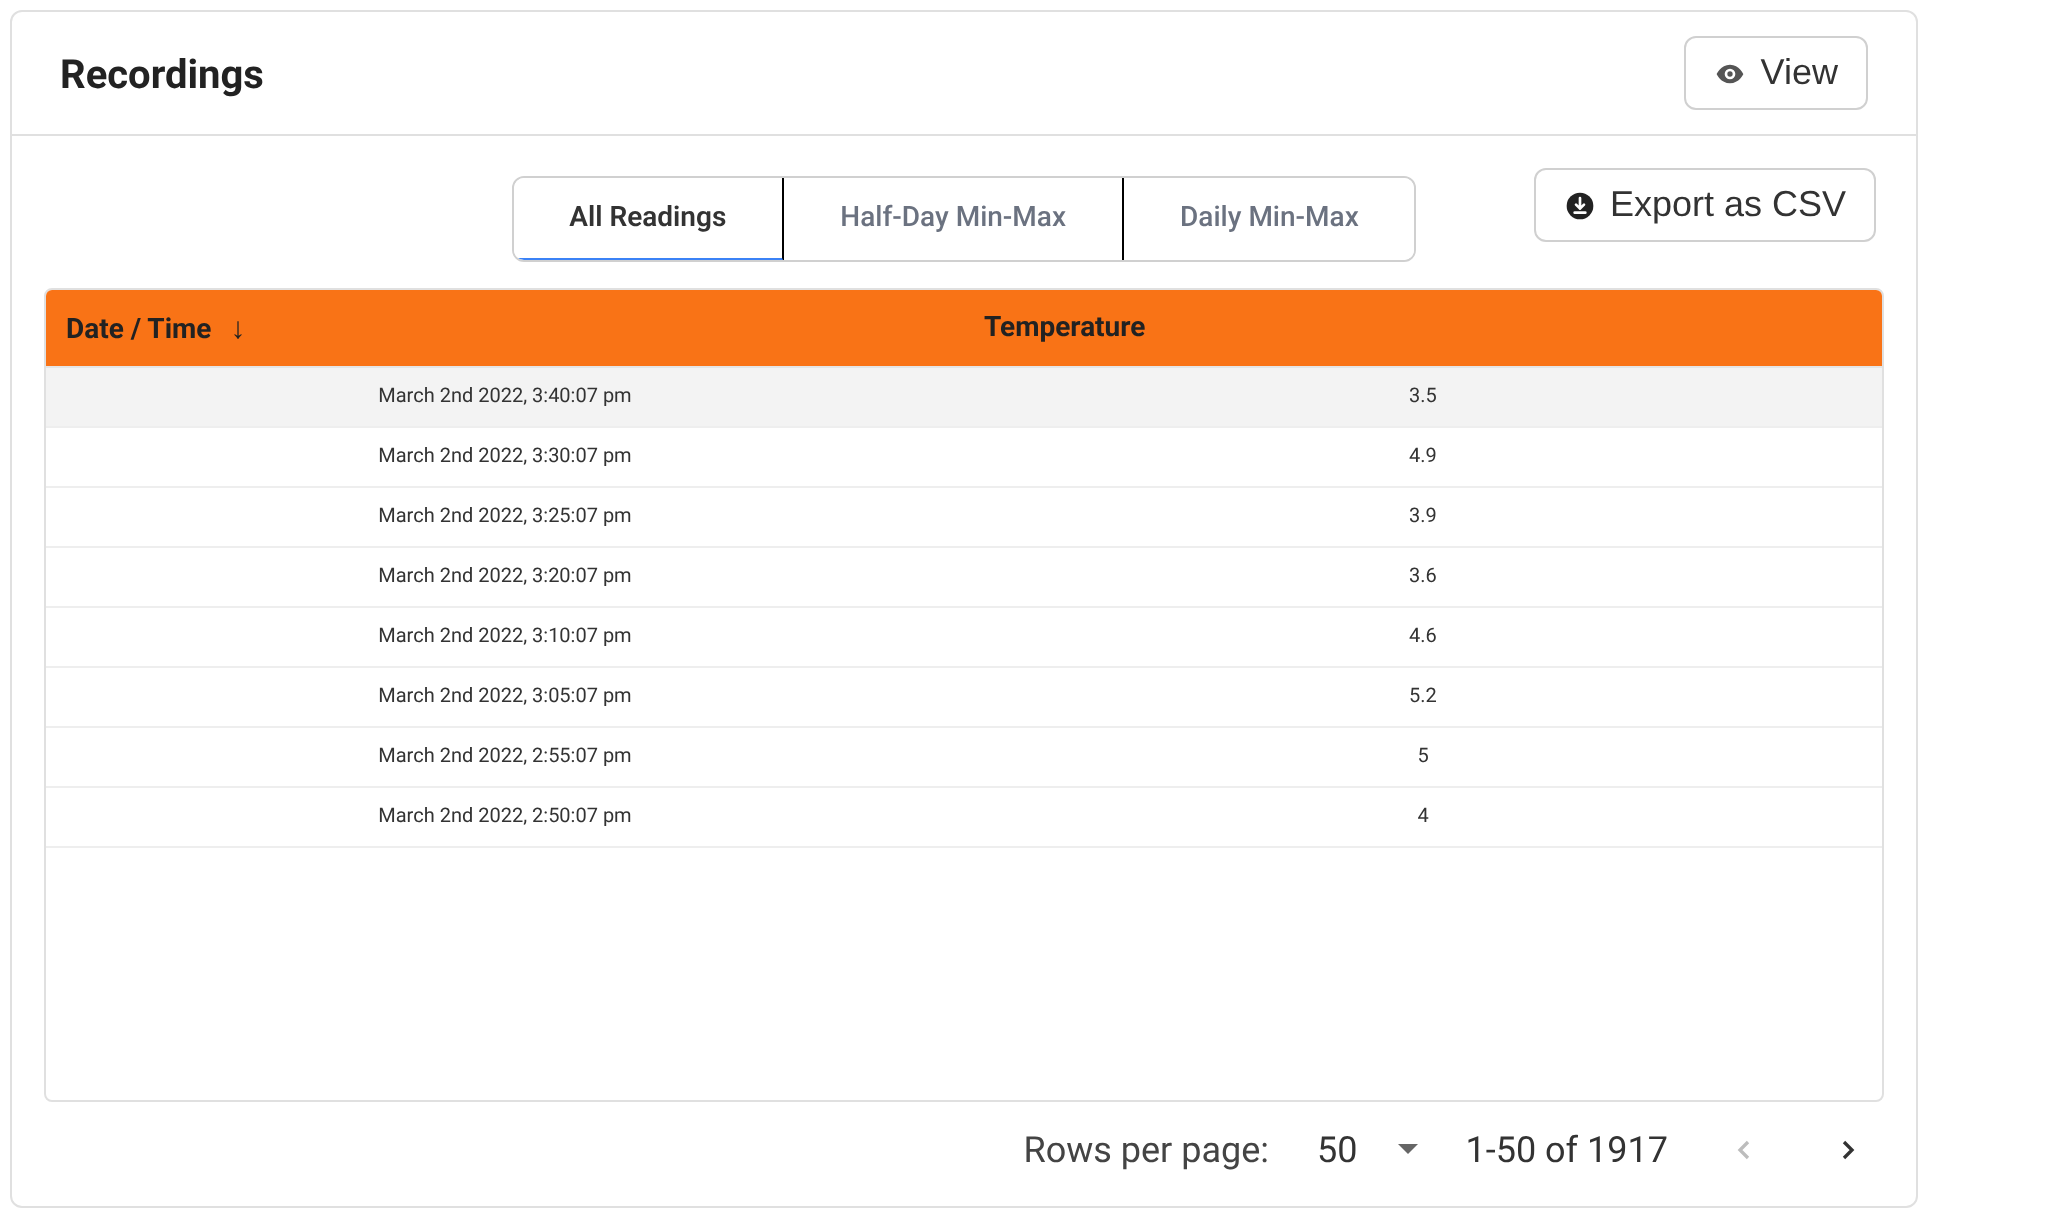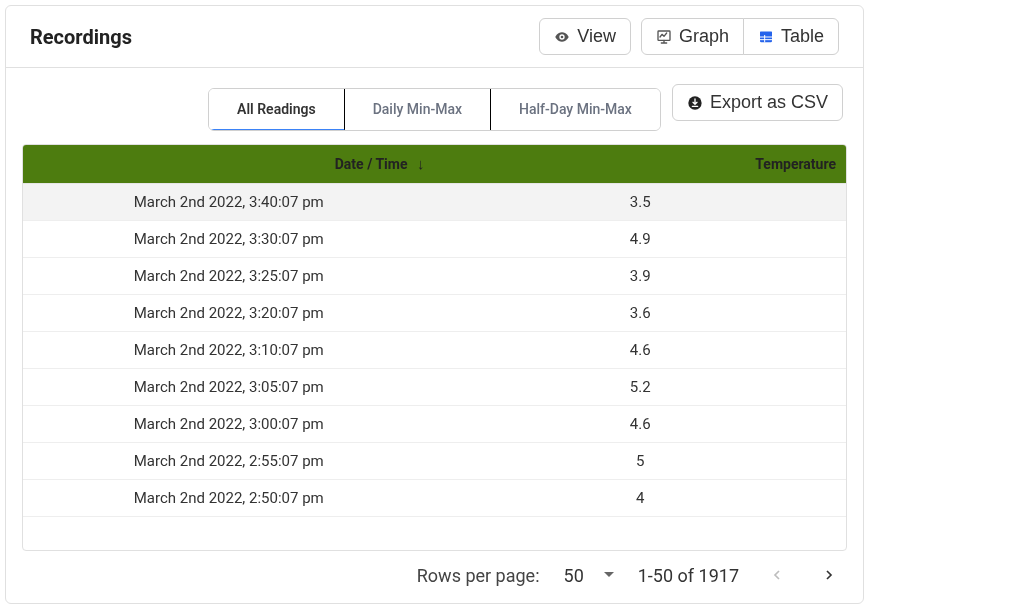--- a/index.html
+++ b/index.html
@@ -4,21 +4,21 @@
 <style>
 * { box-sizing: border-box; margin: 0; padding: 0; }
 body {
   font-family: -apple-system, BlinkMacSystemFont, "Segoe UI", Roboto, Helvetica, Arial, sans-serif;
   background: #fff;
   width: 1024px;
   height: 609px;
   overflow: hidden;
 }
 .card {
-  width: 859px;
+  width: 954px;
   height: 599px;
   margin: 5px;
   border: 1px solid #e0e0e0;
   border-radius: 6px;
   background: #fff;
   position: relative;
   display: flex;
   flex-direction: column;
 }
 .header {
@@ -100,34 +100,34 @@
 .scroll-region {
   flex: 1;
   overflow-y: scroll;
 }
 .scroll-region::-webkit-scrollbar { width: 16px; }
 .scroll-region::-webkit-scrollbar-track { background: #f1f1f1; }
 .scroll-region::-webkit-scrollbar-thumb { background: #c1c1c1; border-radius: 0; }
 .scroll-region::-webkit-scrollbar-button { background: #f1f1f1; height: 16px; display: block; }
 table { width: 100%; border-collapse: collapse; }
 thead th {
-  text-align: right;
+  text-align: left;
   font-size: 14px;
   font-weight: 700;
   color: #222;
   padding: 10px;
-  background: #4d7c0f;
+  background: #f97316;
   border-bottom: 1px solid #e5e5e5;
   position: sticky;
   top: 0;
 }
 .sort-arrow { margin-left: 6px; font-size: 15px; }
 tbody td {
   text-align: center;
-  font-size: 15px;
+  font-size: 10px;
   color: #333;
   padding: 9px 10px;
   border-bottom: 1px solid #eee;
 }
 tbody tr:first-child td { background: #f3f3f3; }
 .footer {
   display: flex;
   align-items: center;
   justify-content: flex-end;
   gap: 24px;
@@ -155,52 +155,28 @@
     <h1 class="title">Recordings</h1>
     <div class="header-actions">
       <button class="btn">
         <span class="icon">
           <svg viewBox="0 0 24 24" fill="#555">
               <path d="M12 5c-7 0-10 7-10 7s3 7 10 7 10-7 10-7-3-7-10-7zm0 11a4 4 0 110-8 4 4 0 010 8zm0-6a2 2 0 100 4 2 2 0 000-4z"></path>
             </svg>
         </span>
         <span>View</span>
       </button>
-      <div class="btn-group">
-        <button class="btn">
-          <span class="icon">
-            <svg viewBox="0 0 24 24" fill="none" stroke="#555" stroke-width="2">
-                <rect x="3" y="3" width="18" height="14" rx="1" fill="none"></rect>
-                <path d="M6 12l3-4 3 3 4-5" stroke-linecap="round" stroke-linejoin="round"></path>
-                <path d="M8 21h8M12 17v4" stroke-linecap="round"></path>
-              </svg>
-          </span>
-          <span>Graph</span>
-        </button>
-        <button class="btn">
-          <span class="icon">
-            <svg viewBox="0 0 24 24" fill="#2563eb">
-                <rect x="3" y="4" width="18" height="16" rx="2"></rect>
-                <rect x="3" y="4" width="18" height="5" fill="#2563eb"></rect>
-                <line x1="3" y1="12" x2="21" y2="12" stroke="#fff" stroke-width="1.5"></line>
-                <line x1="3" y1="16" x2="21" y2="16" stroke="#fff" stroke-width="1.5"></line>
-                <line x1="10" y1="9" x2="10" y2="20" stroke="#fff" stroke-width="1.5"></line>
-              </svg>
-          </span>
-          <span>Table</span>
-        </button>
-      </div>
     </div>
   </div>
 
   <div class="tab-area">
     <div class="tabs">
       <div class="tab active">All Readings</div>
+      <div class="tab">Half-Day Min-Max</div>
       <div class="tab">Daily Min-Max</div>
-      <div class="tab">Half-Day Min-Max</div>
     </div>
     <div class="export-wrap">
       <button class="btn">
         <span class="icon">
           <svg viewBox="0 0 24 24">
               <circle cx="12" cy="12" r="10" fill="#222"></circle>
               <path d="M12 6v8m0 0l-3-3m3 3l3-3" stroke="#fff" stroke-width="2" fill="none" stroke-linecap="round" stroke-linejoin="round"></path>
               <line x1="8" y1="17" x2="16" y2="17" stroke="#fff" stroke-width="2" stroke-linecap="round"></line>
             </svg>
         </span>
@@ -240,24 +216,20 @@
               <td>March 2nd 2022, 3:20:07 pm</td>
               <td>3.6</td>
             </tr>
             <tr>
               <td>March 2nd 2022, 3:10:07 pm</td>
               <td>4.6</td>
             </tr>
             <tr>
               <td>March 2nd 2022, 3:05:07 pm</td>
               <td>5.2</td>
-            </tr>
-            <tr>
-              <td>March 2nd 2022, 3:00:07 pm</td>
-              <td>4.6</td>
             </tr>
             <tr>
               <td>March 2nd 2022, 2:55:07 pm</td>
               <td>5</td>
             </tr>
             <tr>
               <td>March 2nd 2022, 2:50:07 pm</td>
               <td>4</td>
             </tr>
           </tbody>

